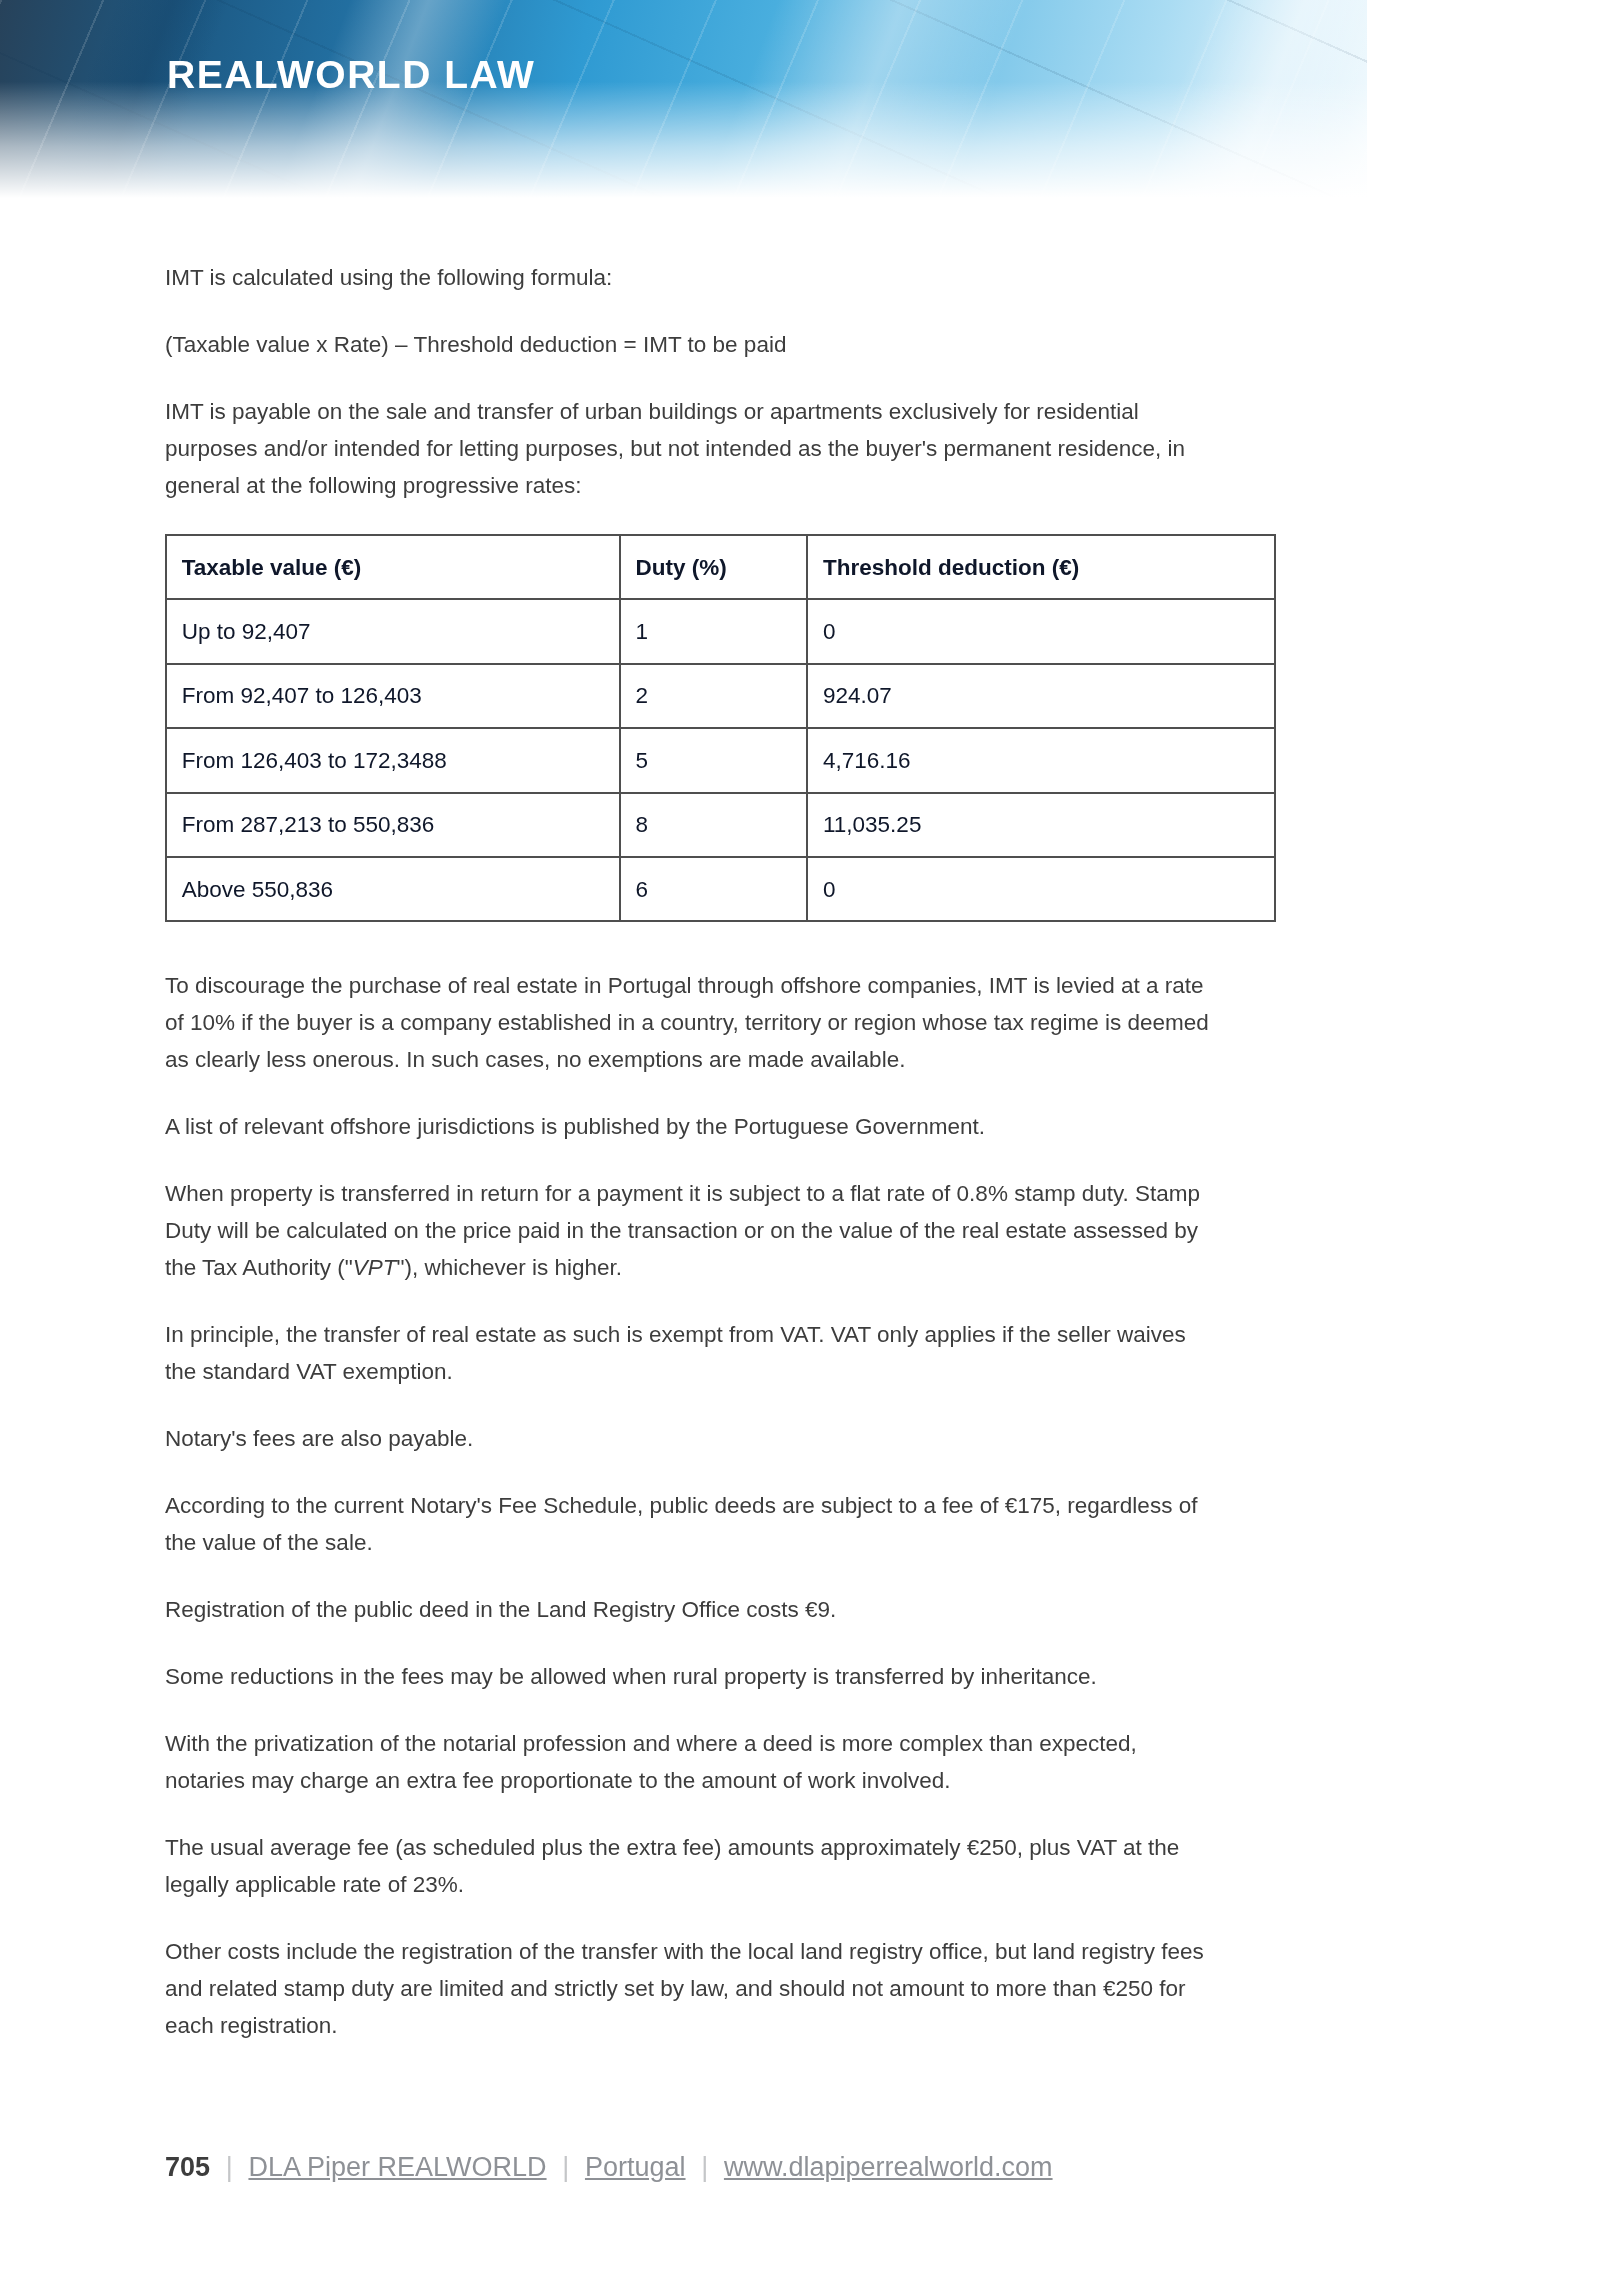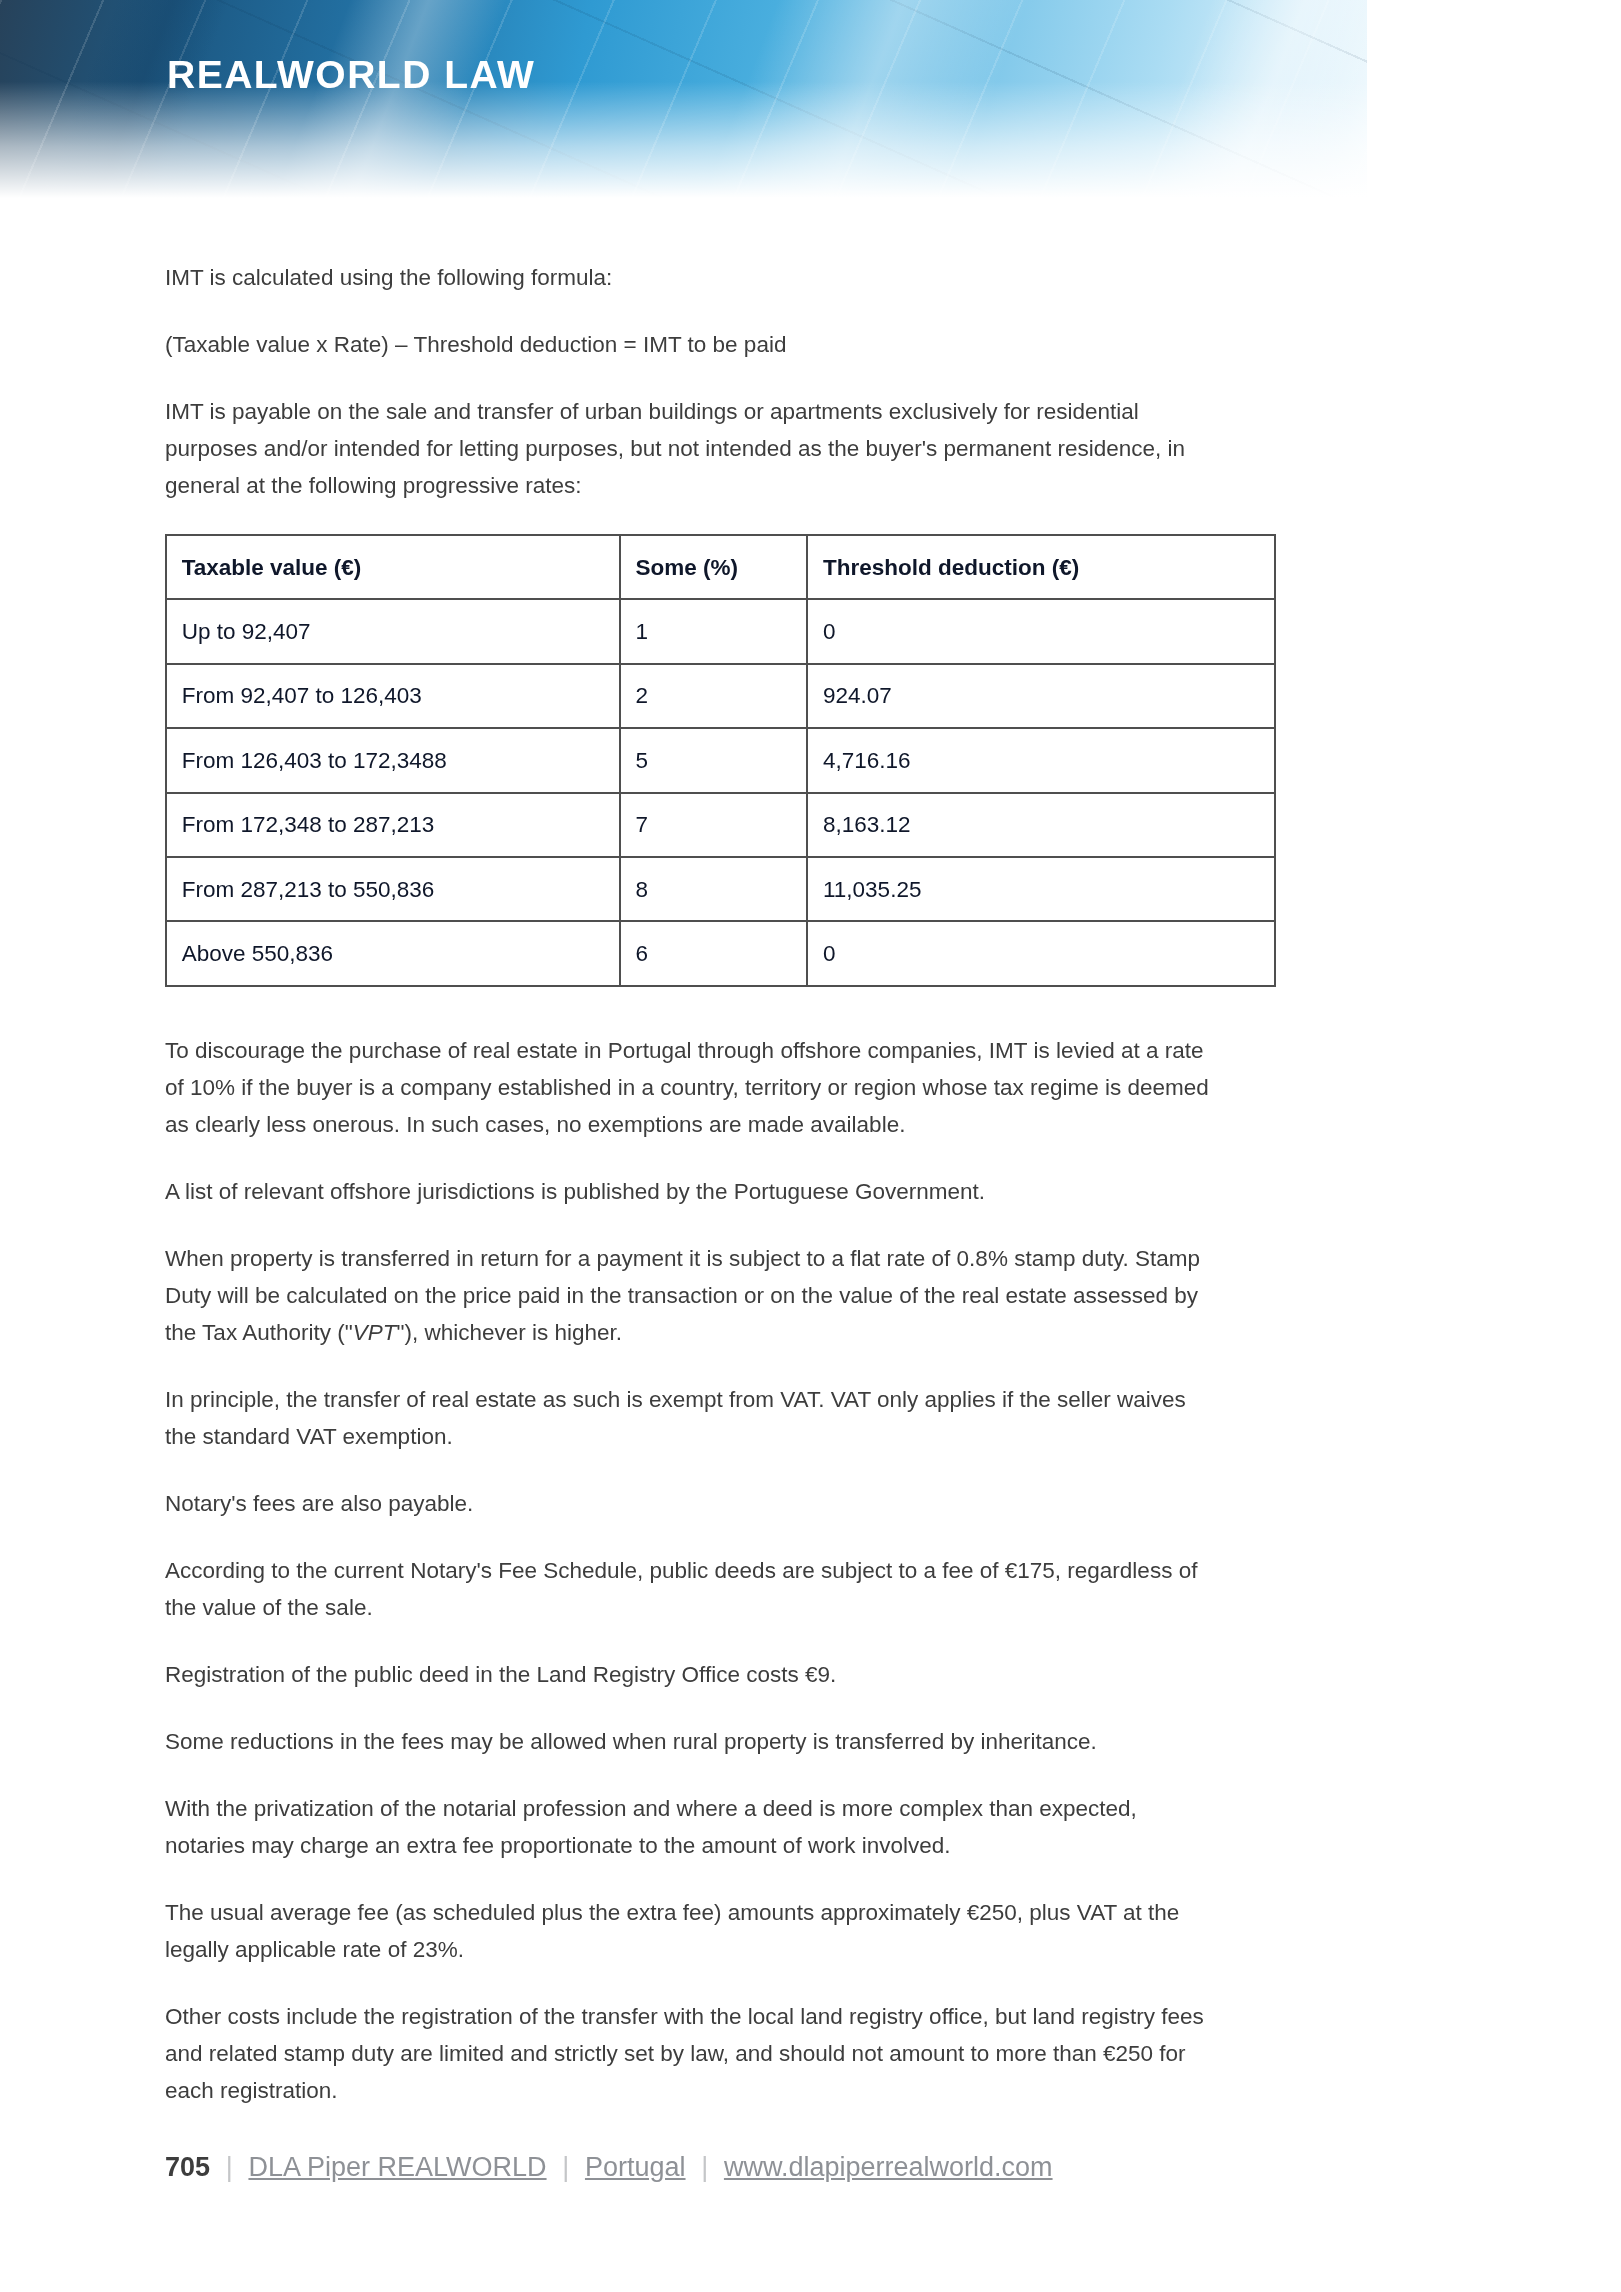--- a/index.html
+++ b/index.html
@@ -116,44 +116,39 @@
 
     <table class="rates-table">
       <colgroup>
         <col style="width:455px">
         <col style="width:188px">
         <col style="width:469px">
       </colgroup>
       <thead>
         <tr>
           <th>Taxable value (€)</th>
-          <th>Some (%)</th>
+          <th>Duty (%)</th>
           <th>Threshold deduction (€)</th>
         </tr>
       </thead>
       <tbody>
         <tr>
           <td>Up to 92,407</td>
           <td>1</td>
           <td>0</td>
         </tr>
         <tr>
           <td>From 92,407 to 126,403</td>
           <td>2</td>
           <td>924.07</td>
         </tr>
         <tr>
           <td>From 126,403 to 172,3488</td>
           <td>5</td>
           <td>4,716.16</td>
-        </tr>
-        <tr>
-          <td>From 172,348 to 287,213</td>
-          <td>7</td>
-          <td>8,163.12</td>
         </tr>
         <tr>
           <td>From 287,213 to 550,836</td>
           <td>8</td>
           <td>11,035.25</td>
         </tr>
         <tr>
           <td>Above 550,836</td>
           <td>6</td>
           <td>0</td>

